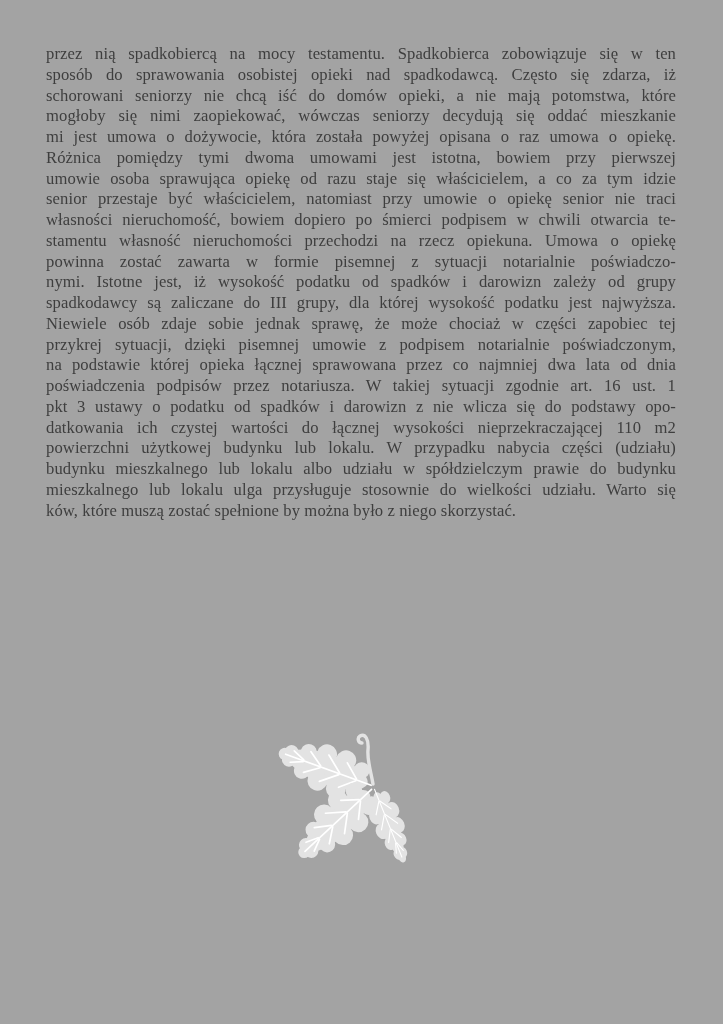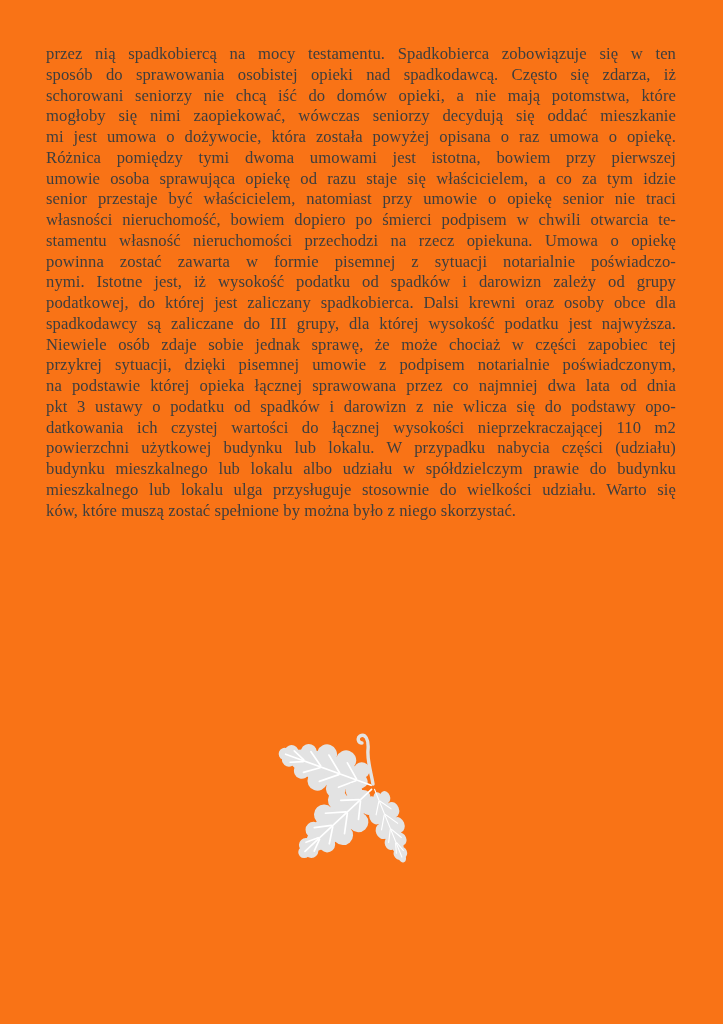--- a/index.html
+++ b/index.html
@@ -5,21 +5,21 @@
   html, body { margin: 0; padding: 0; }
   body {
     width: 723px; height: 1024px;
     background: #ffffff;
     position: relative;
     overflow: hidden;
     font-family: "Liberation Serif", "DejaVu Serif", serif;
   }
   .page {
     position: absolute; inset: 0;
-    background: #f97316;
+    background: #a3a3a3;
   }
   .article {
     position: absolute;
     left: 46px; top: 44px; width: 630px;
     color: #3e3e3e;
     font-size: 16.6px;
     line-height: 20.75px;
     letter-spacing: 0.1px;
   }
   .text-line {
@@ -50,25 +50,25 @@
       <div class="text-line">schorowani seniorzy nie chcą iść do domów opieki, a nie mają potomstwa, które</div>
       <div class="text-line">mogłoby się nimi zaopiekować, wówczas seniorzy decydują się oddać mieszkanie</div>
       <div class="text-line">mi jest umowa o dożywocie, która została powyżej opisana o raz umowa o opiekę.</div>
       <div class="text-line">Różnica pomiędzy tymi dwoma umowami jest istotna, bowiem przy pierwszej</div>
       <div class="text-line">umowie osoba sprawująca opiekę od razu staje się właścicielem, a co za tym idzie</div>
       <div class="text-line">senior przestaje być właścicielem, natomiast przy umowie o opiekę senior nie traci</div>
       <div class="text-line">własności nieruchomość, bowiem dopiero po śmierci podpisem w chwili otwarcia te-</div>
       <div class="text-line">stamentu własność nieruchomości przechodzi na rzecz opiekuna. Umowa o opiekę</div>
       <div class="text-line">powinna zostać zawarta w formie pisemnej z sytuacji notarialnie poświadczo-</div>
       <div class="text-line">nymi. Istotne jest, iż wysokość podatku od spadków i darowizn zależy od grupy</div>
-      <div class="text-line">podatkowej, do której jest zaliczany spadkobierca. Dalsi krewni oraz osoby obce dla</div>
       <div class="text-line">spadkodawcy są zaliczane do III grupy, dla której wysokość podatku jest najwyższa.</div>
       <div class="text-line">Niewiele osób zdaje sobie jednak sprawę, że może chociaż w części zapobiec tej</div>
       <div class="text-line">przykrej sytuacji, dzięki pisemnej umowie z podpisem notarialnie poświadczonym,</div>
       <div class="text-line">na podstawie której opieka łącznej sprawowana przez co najmniej dwa lata od dnia</div>
+      <div class="text-line">poświadczenia podpisów przez notariusza. W takiej sytuacji zgodnie art. 16 ust. 1</div>
       <div class="text-line">pkt 3 ustawy o podatku od spadków i darowizn z nie wlicza się do podstawy opo-</div>
       <div class="text-line">datkowania ich czystej wartości do łącznej wysokości nieprzekraczającej 110 m2</div>
       <div class="text-line">powierzchni użytkowej budynku lub lokalu. W przypadku nabycia części (udziału)</div>
       <div class="text-line">budynku mieszkalnego lub lokalu albo udziału w spółdzielczym prawie do budynku</div>
       <div class="text-line">mieszkalnego lub lokalu ulga przysługuje stosownie do wielkości udziału. Warto się</div>
       <div class="text-line last">ków, które muszą zostać spełnione by można było z niego skorzystać.</div>
     </div>
 
   <svg class="watermark" viewBox="0 0 188 148" aria-hidden="true">
     <defs>

